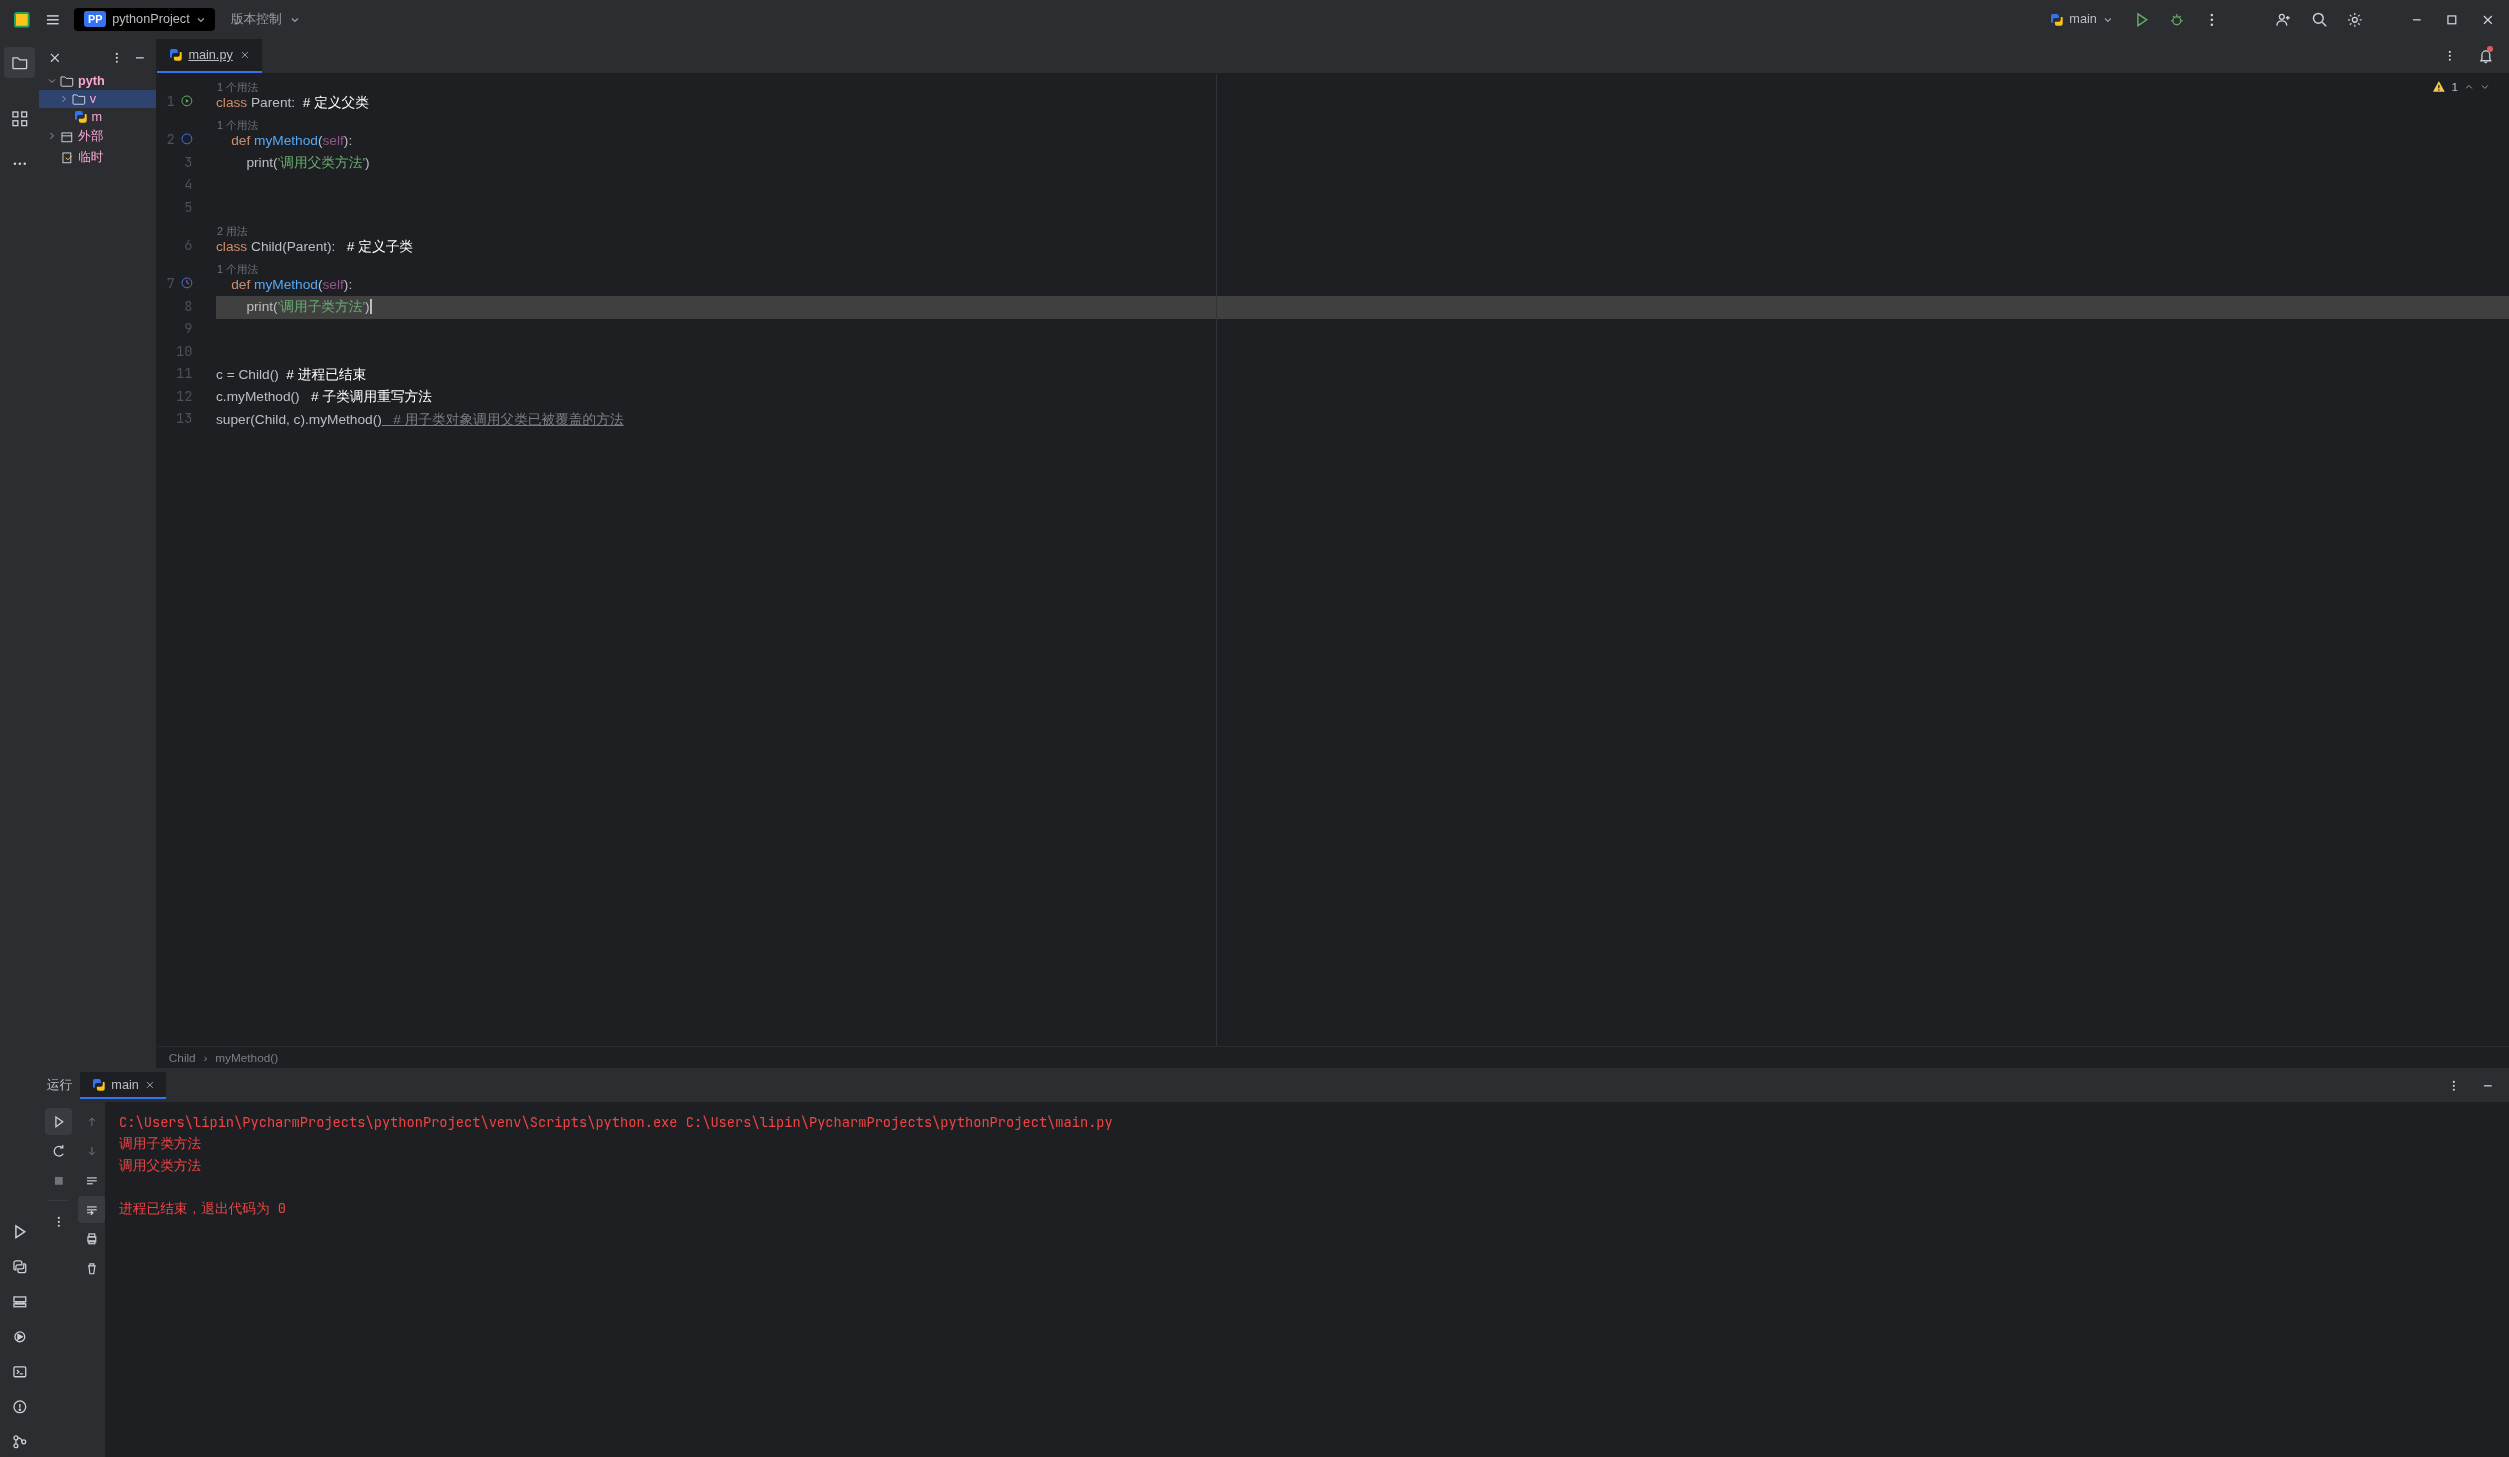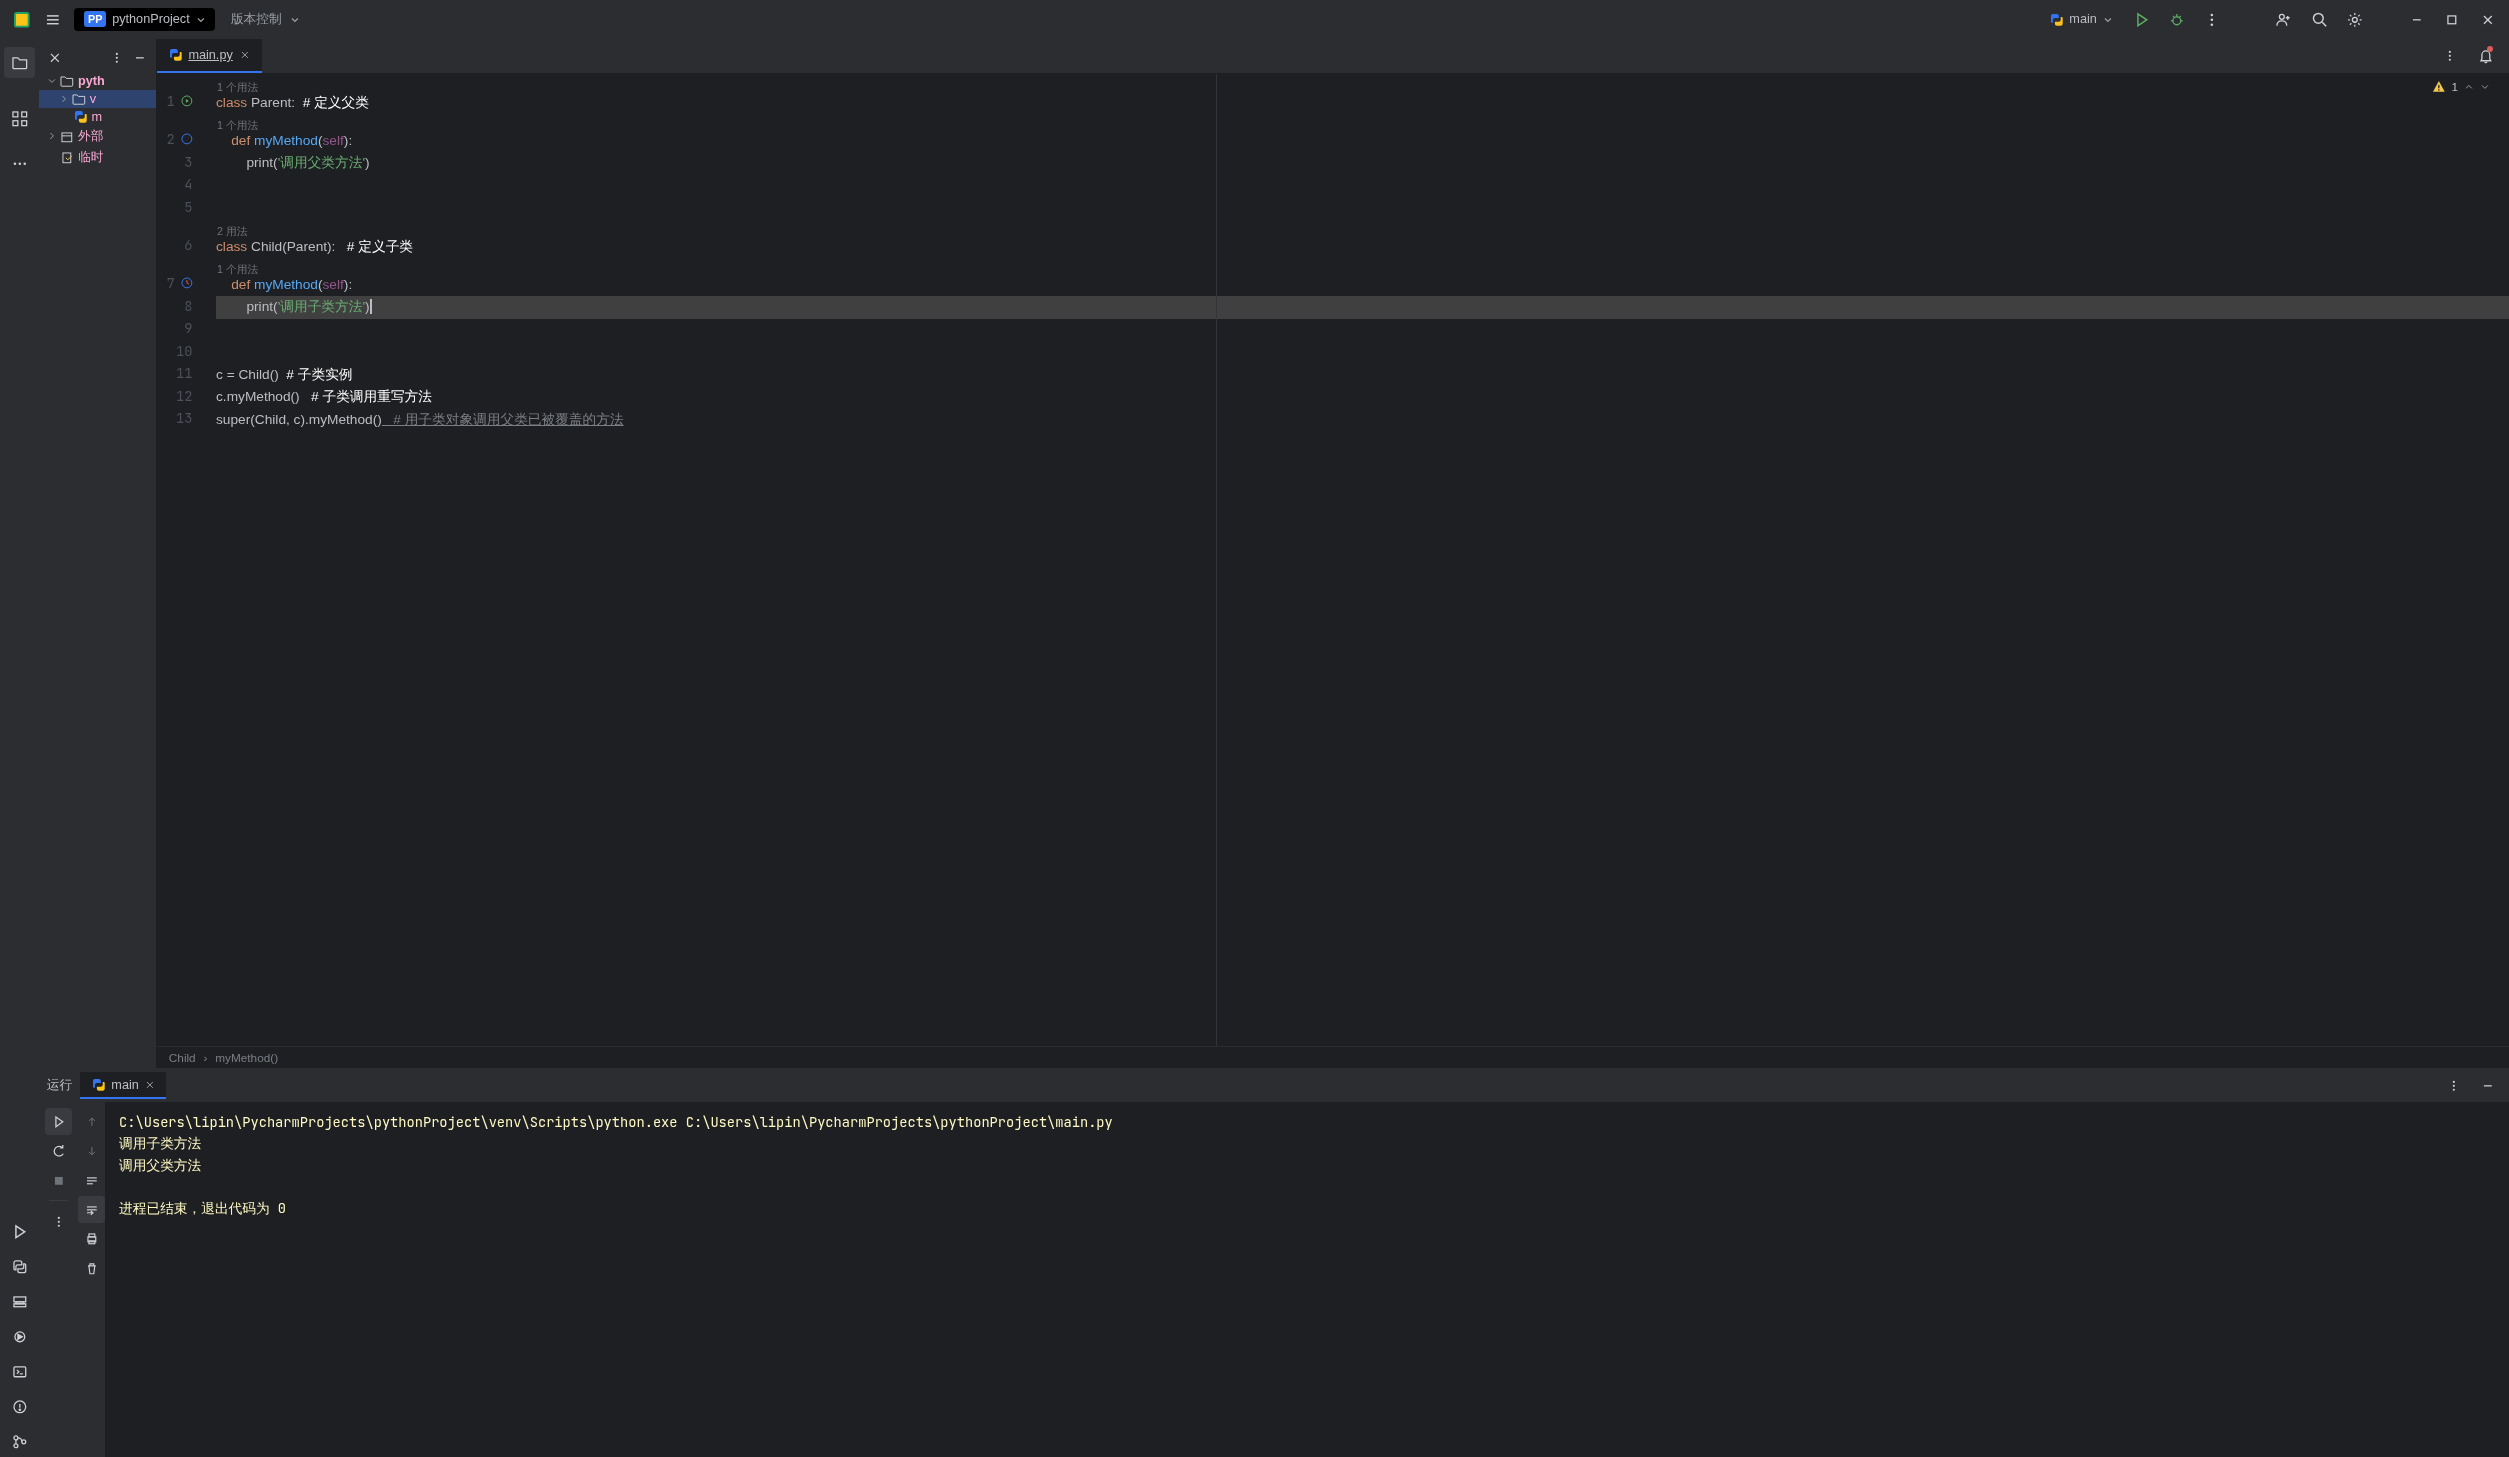--- a/index.html
+++ b/index.html
@@ -230,21 +230,21 @@
   border-radius: 3.9px;
   color: #ced0d6;
 }
 .run-tool-btn.active { background: #393b40; }
 .console {
   flex: 1;
   padding: 9.8px 13.7px;
   font-family: "JetBrains Mono", Consolas, monospace;
   font-size: 13.7px;
   line-height: 21.6px;
-  color: #fef9c3;
+  color: #ef4444;
 }
 .body-row {
   display: flex;
   flex: 1;
   min-height: 0;
 }
 .editor-col {
   flex: 1;
   display: flex;
   flex-direction: column;
@@ -597,21 +597,21 @@
             <div class="code-line">        <span class="cls">print</span><span>(</span><span class="str">'调用父类方法'</span><span>)</span></div>
             <div class="code-line"></div>
             <div class="code-line"></div>
             <div class="code-hint-row"><span>2 用法</span></div>
             <div class="code-line"><span class="kw">class</span><span class="cls"> Child(Parent):</span><span class="comment">   # 定义子类</span></div>
             <div class="code-hint-row">    <span>1 个用法</span></div>
             <div class="code-line">    <span class="kw">def</span><span class="fn"> myMethod</span><span>(</span><span class="self-kw">self</span><span>):</span></div>
             <div class="code-line highlighted">        <span class="cls">print</span><span>(</span><span class="str">'调用子类方法'</span><span>)</span><span class="cursor"></span></div>
             <div class="code-line"></div>
             <div class="code-line"></div>
-            <div class="code-line"><span>c = Child()</span><span class="comment">  # 子类实例</span></div>
+            <div class="code-line"><span>c = Child()</span><span class="comment">  # 进程已结束</span></div>
             <div class="code-line"><span>c.myMethod()</span><span class="comment">   # 子类调用重写方法</span></div>
             <div class="code-line"><span class="cls">super</span><span>(Child, c).myMethod()</span><span class="comment-u">   # 用子类对象调用父类已被覆盖的方法</span></div>
             <div class="right-ruler"></div>
           </div>
 
           <div class="inspection">
             <svg width="13.7" height="13.7" viewBox="0 0 14 14">
                 <path d="M7 1L13 12H1L7 1z" fill="#f2c94c"></path>
                 <rect x="6.3" y="5" width="1.4" height="3.5" fill="#2b2d30"></rect>
                 <rect x="6.3" y="9.5" width="1.4" height="1.4" fill="#2b2d30"></rect>

